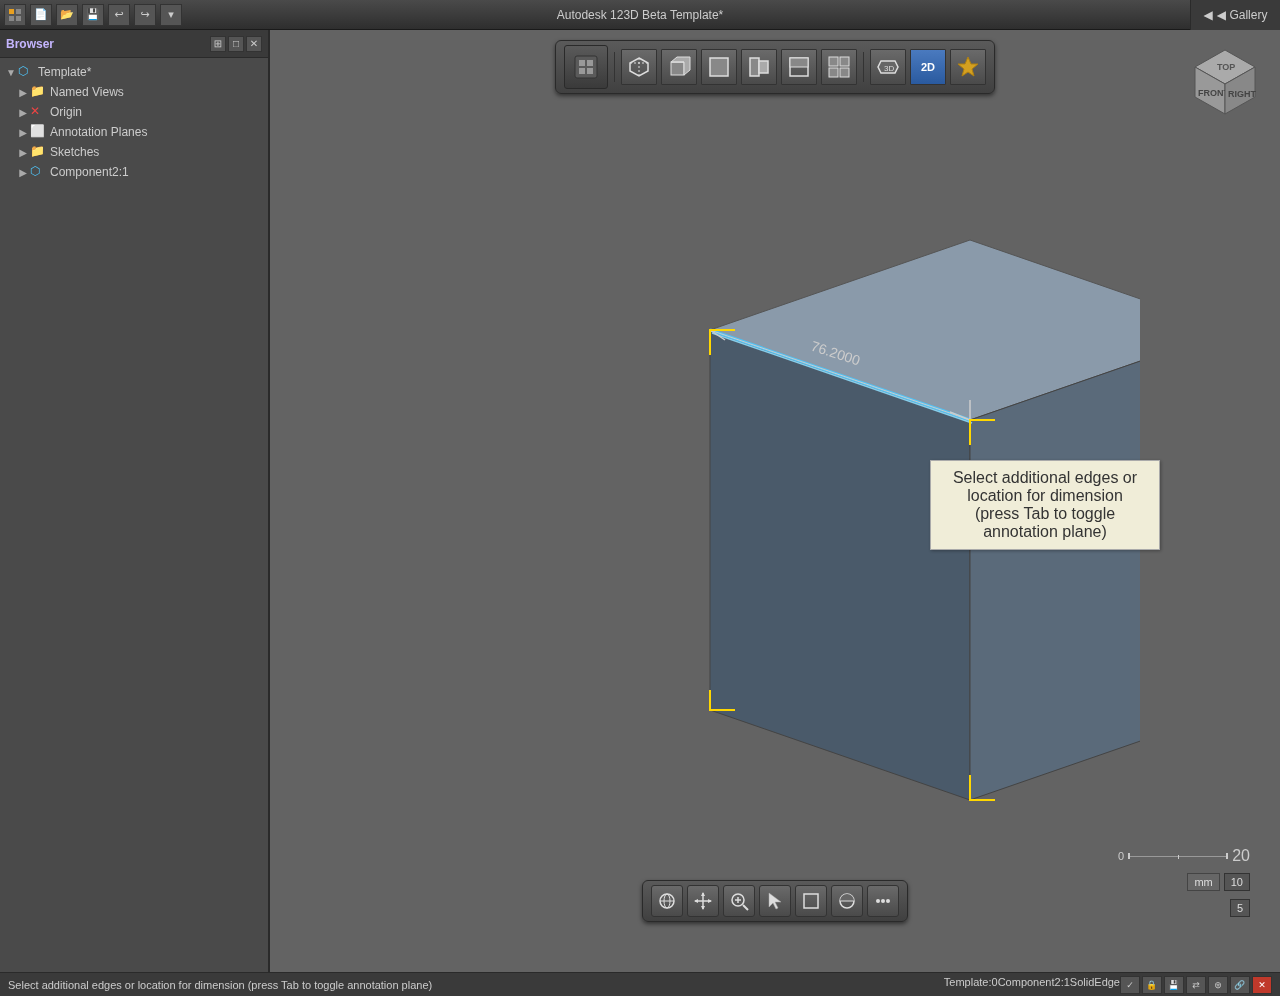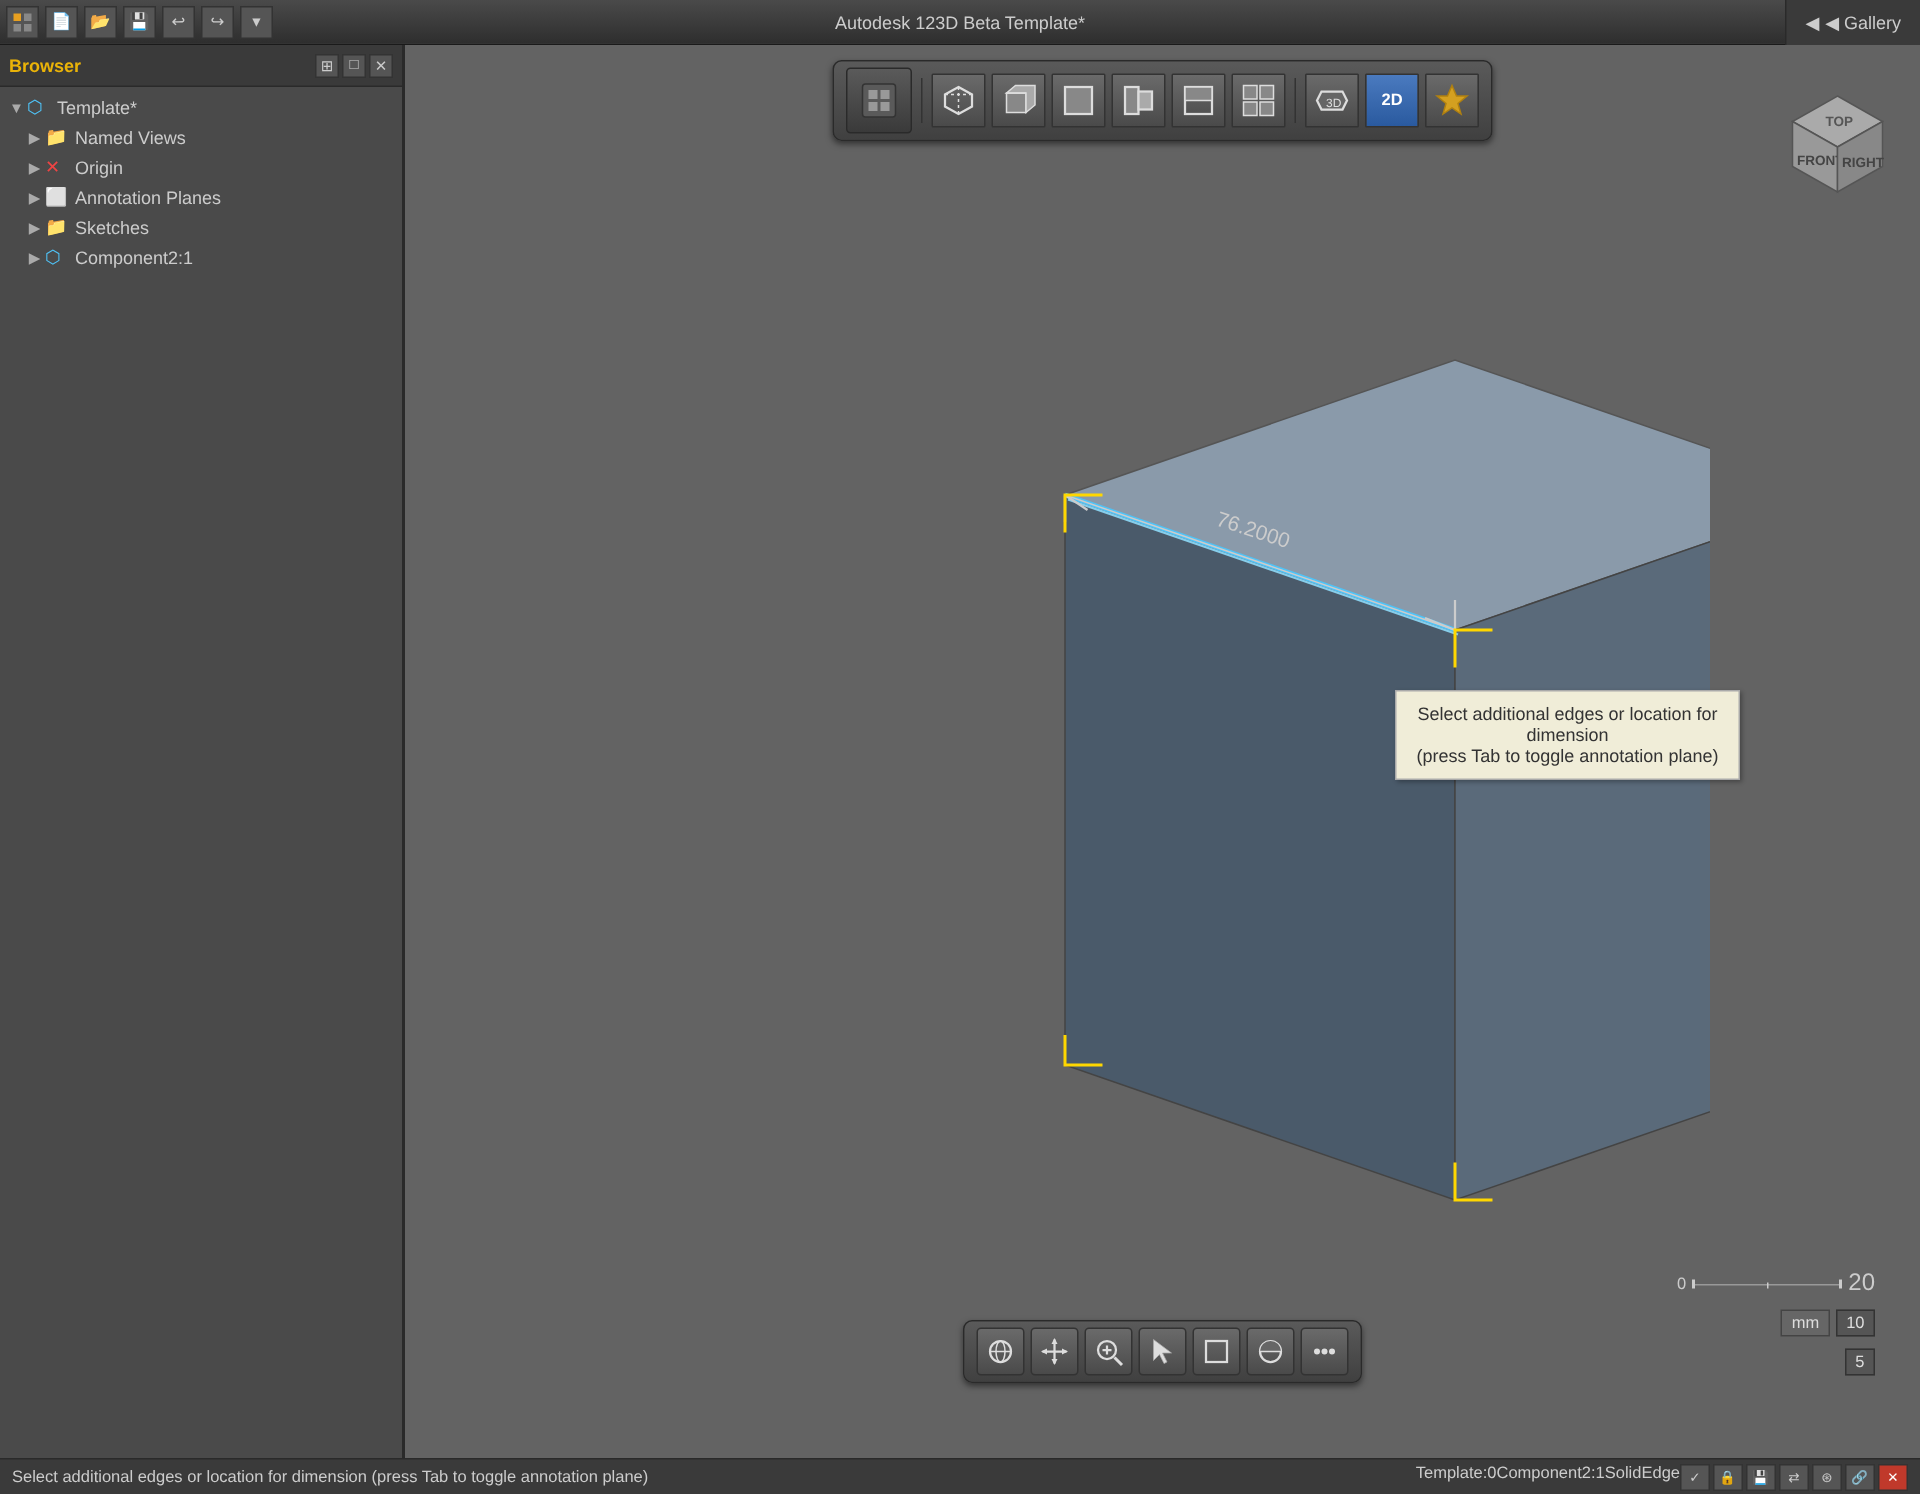--- a/index.html
+++ b/index.html
@@ -21,21 +21,21 @@
     #browser {
       width: 270px; min-width: 270px; background: #4a4a4a;
       border-right: 2px solid #2a2a2a;
       display: flex; flex-direction: column;
     }
     #browser-header {
       background: #3a3a3a; height: 28px; display: flex; align-items: center;
       justify-content: space-between; padding: 0 6px;
       border-bottom: 1px solid #2a2a2a;
     }
-    #browser-title { color: #eab308; font-weight: bold; font-size: 12px; }
+    #browser-title { color: #c4b5fd; font-weight: bold; font-size: 12px; }
     #browser-controls { display: flex; gap: 2px; }
     .browser-ctrl-btn { width: 16px; height: 16px; background: #555; border: 1px solid #333; cursor: pointer; display: flex; align-items: center; justify-content: center; color: #ccc; font-size: 10px; }
     #browser-tree { padding: 4px 0; flex: 1; overflow-y: auto; }
     .tree-item { display: flex; align-items: center; padding: 2px 4px; cursor: pointer; color: #ccc; font-size: 12px; }
     .tree-arrow { width: 14px; height: 14px; display: flex; align-items: center; justify-content: center; color: #aaa; font-size: 10px; flex-shrink: 0; }
     .tree-icon { width: 16px; height: 16px; margin-right: 4px; flex-shrink: 0; }
     .folder-icon { color: #d4a844; }
     .tree-label { color: #ccc; }
     .tree-indent-1 { padding-left: 16px; }
 
@@ -59,28 +59,28 @@
     .toolbar-btn.active { background: linear-gradient(180deg, #4a7abf 0%, #2a5a9f 100%); }
     .toolbar-sep { width: 1px; height: 30px; background: #333; margin: 0 2px; }
     .toolbar-home {
       width: 44px; height: 44px; background: linear-gradient(180deg, #5a5a5a 0%, #3a3a3a 100%);
       border: 1px solid #2a2a2a; border-radius: 3px; cursor: pointer;
       display: flex; align-items: center; justify-content: center;
     }
 
     
     #cube-nav {
-      position: absolute; top: 26px; right: 10px; width: 90px; height: 90px;
+      position: absolute; top: 12px; right: 10px; width: 90px; height: 90px;
     }
 
     
     #tooltip {
       position: absolute; top: 430px; left: 660px;
       background: #f0edd8; border: 1px solid #aaa; padding: 8px 12px;
-      color: #333; font-size: 12px; max-width: 230px; text-align: center;
+      color: #333; font-size: 16px; max-width: 230px; text-align: center;
       box-shadow: 1px 1px 3px rgba(0,0,0,0.3);
     }
 
     
     #bottom-toolbar {
       position: absolute; bottom: 50px; left: 50%; transform: translateX(-50%);
       background: linear-gradient(180deg, #5a5a5a 0%, #404040 100%);
       border: 1px solid #2a2a2a; border-radius: 6px;
       display: flex; align-items: center; padding: 4px 8px; gap: 4px;
       box-shadow: 0 2px 4px rgba(0,0,0,0.5);

